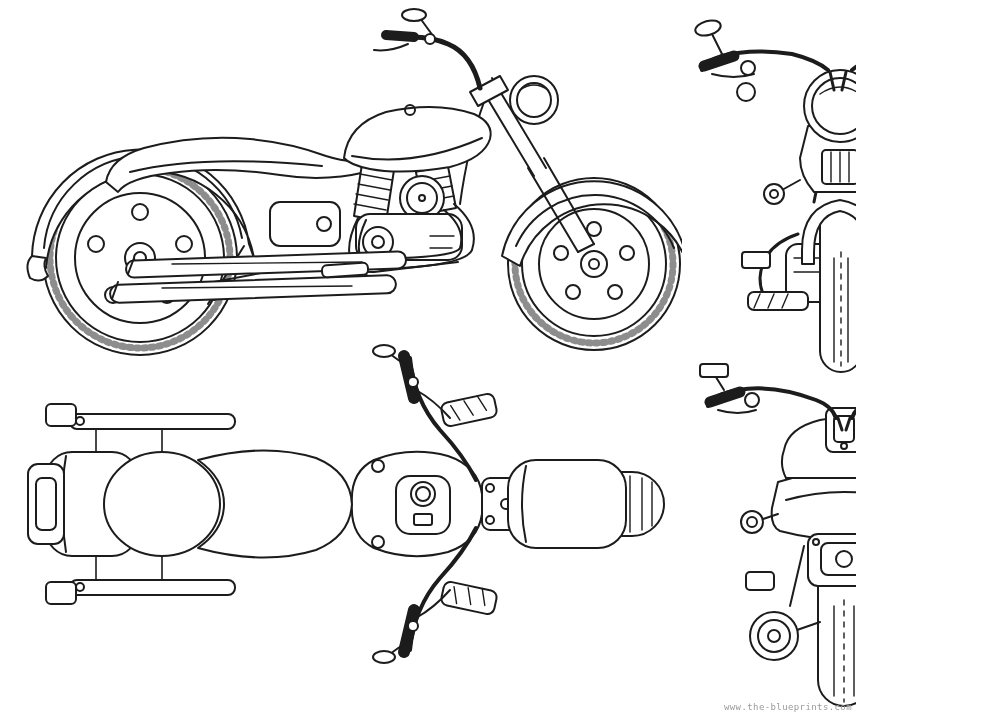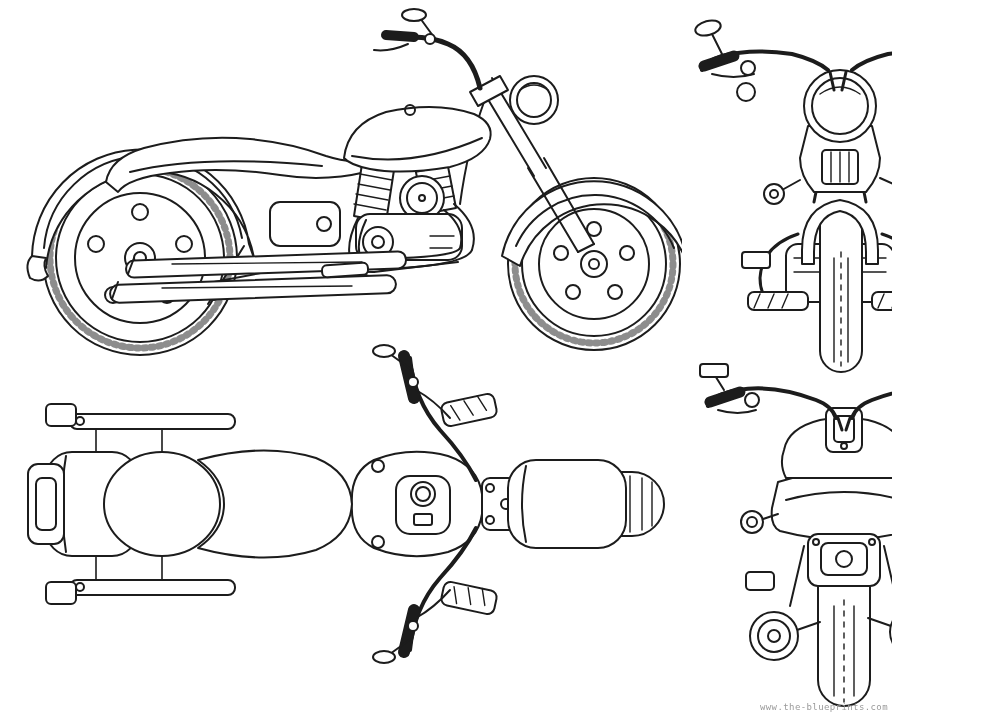--- a/index.html
+++ b/index.html
@@ -7,21 +7,20 @@
     --line:#1c1c1c;
     --watermark:#9b9b9b;
   }
   html,body{margin:0;padding:0;}
   .sheet{
     position:relative;
     width:856px;height:714px;
     background:var(--background);
     overflow:hidden;
     font-family:"DejaVu Sans",sans-serif;
-    padding-left:36px;
   }
   .view{position:absolute;}
   #side-view{left:22px;top:6px;}
   #front-view{left:688px;top:6px;}
   #top-view{left:12px;top:342px;}
   #rear-view{left:694px;top:356px;}
   svg{color:var(--line);display:block;}
   .watermark{
     position:absolute;right:4px;bottom:2px;
     font-family:"DejaVu Sans Mono",monospace;

